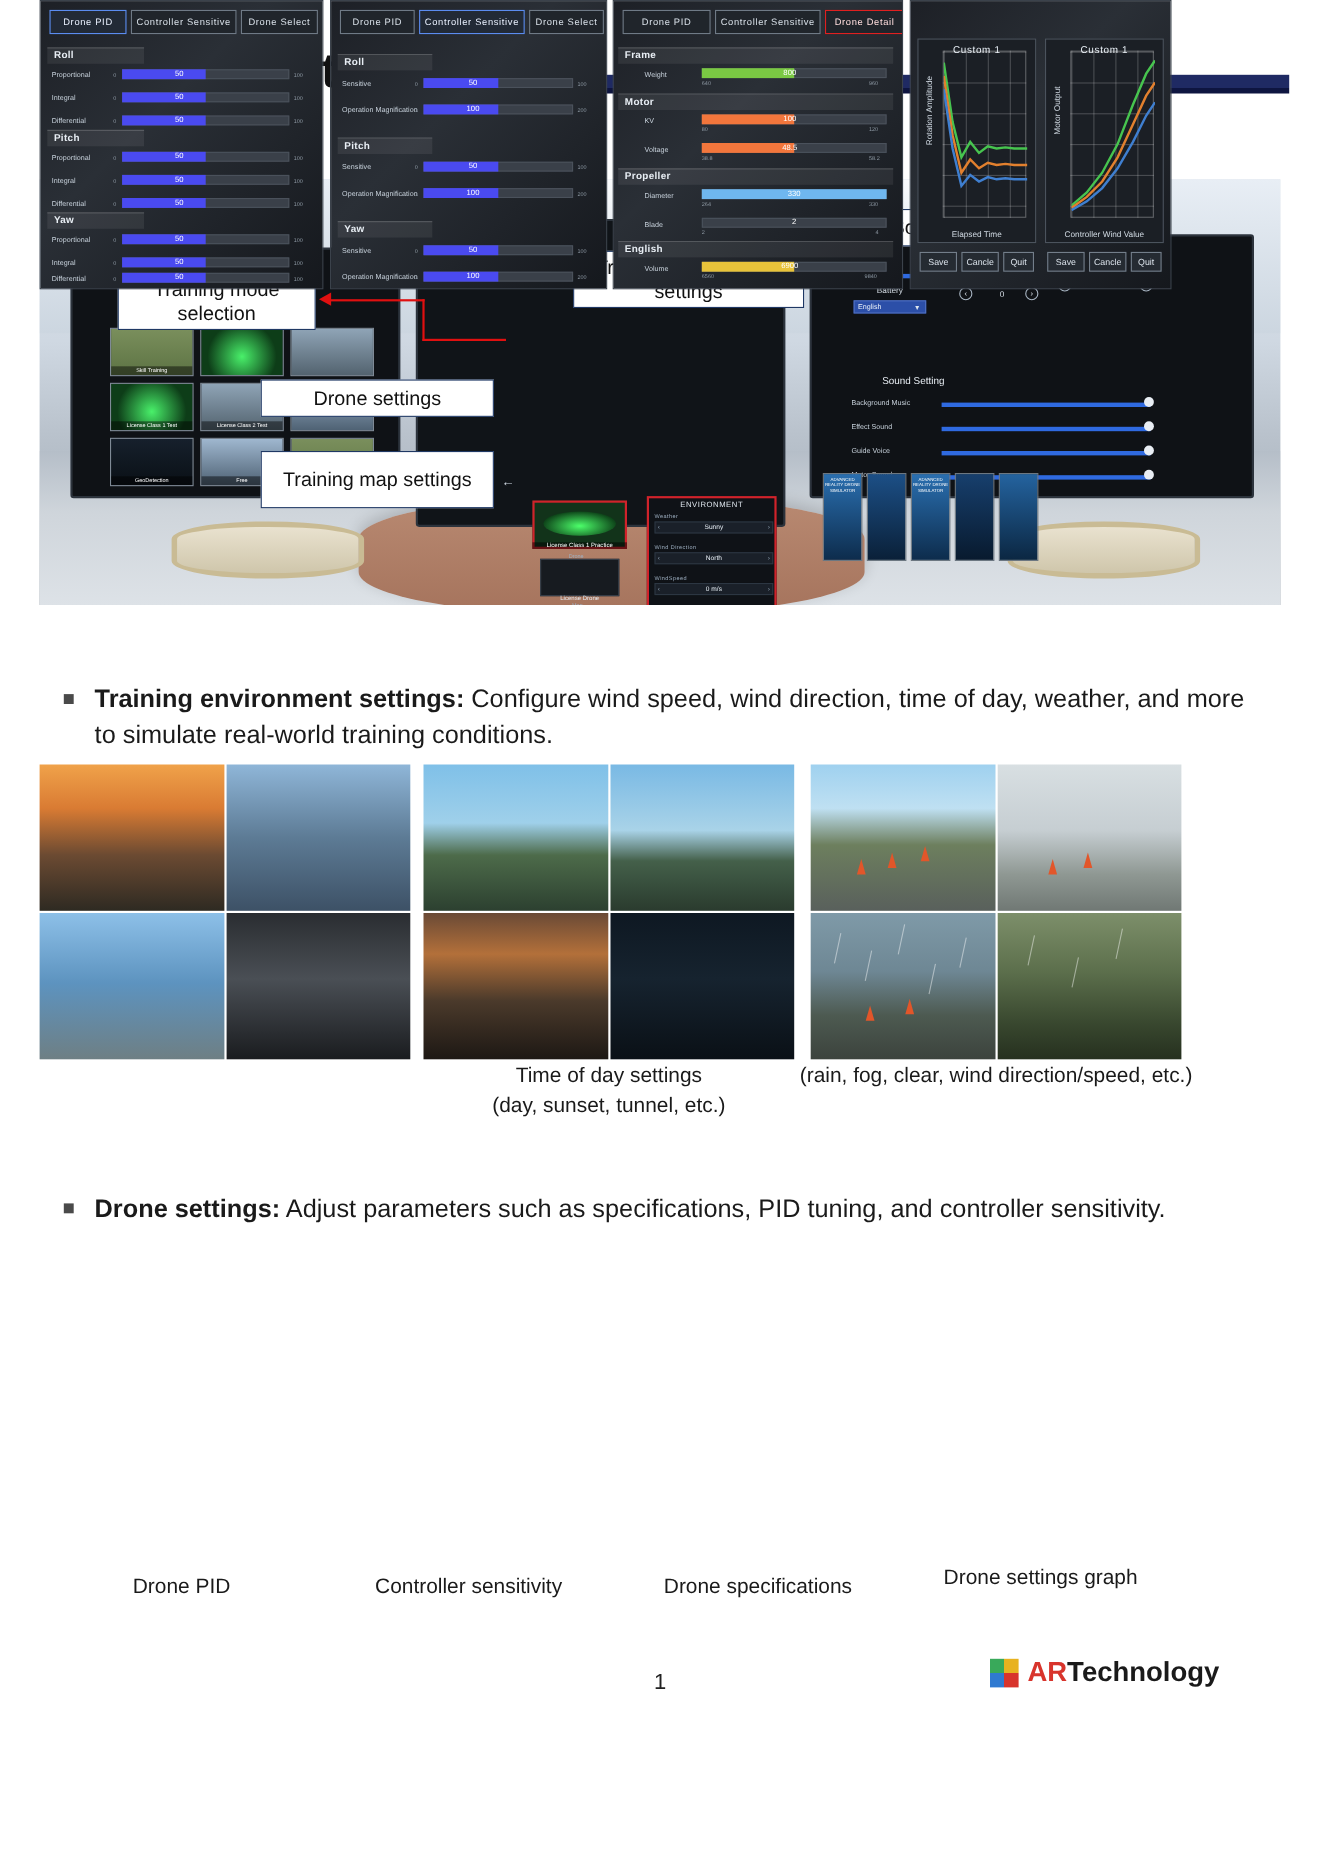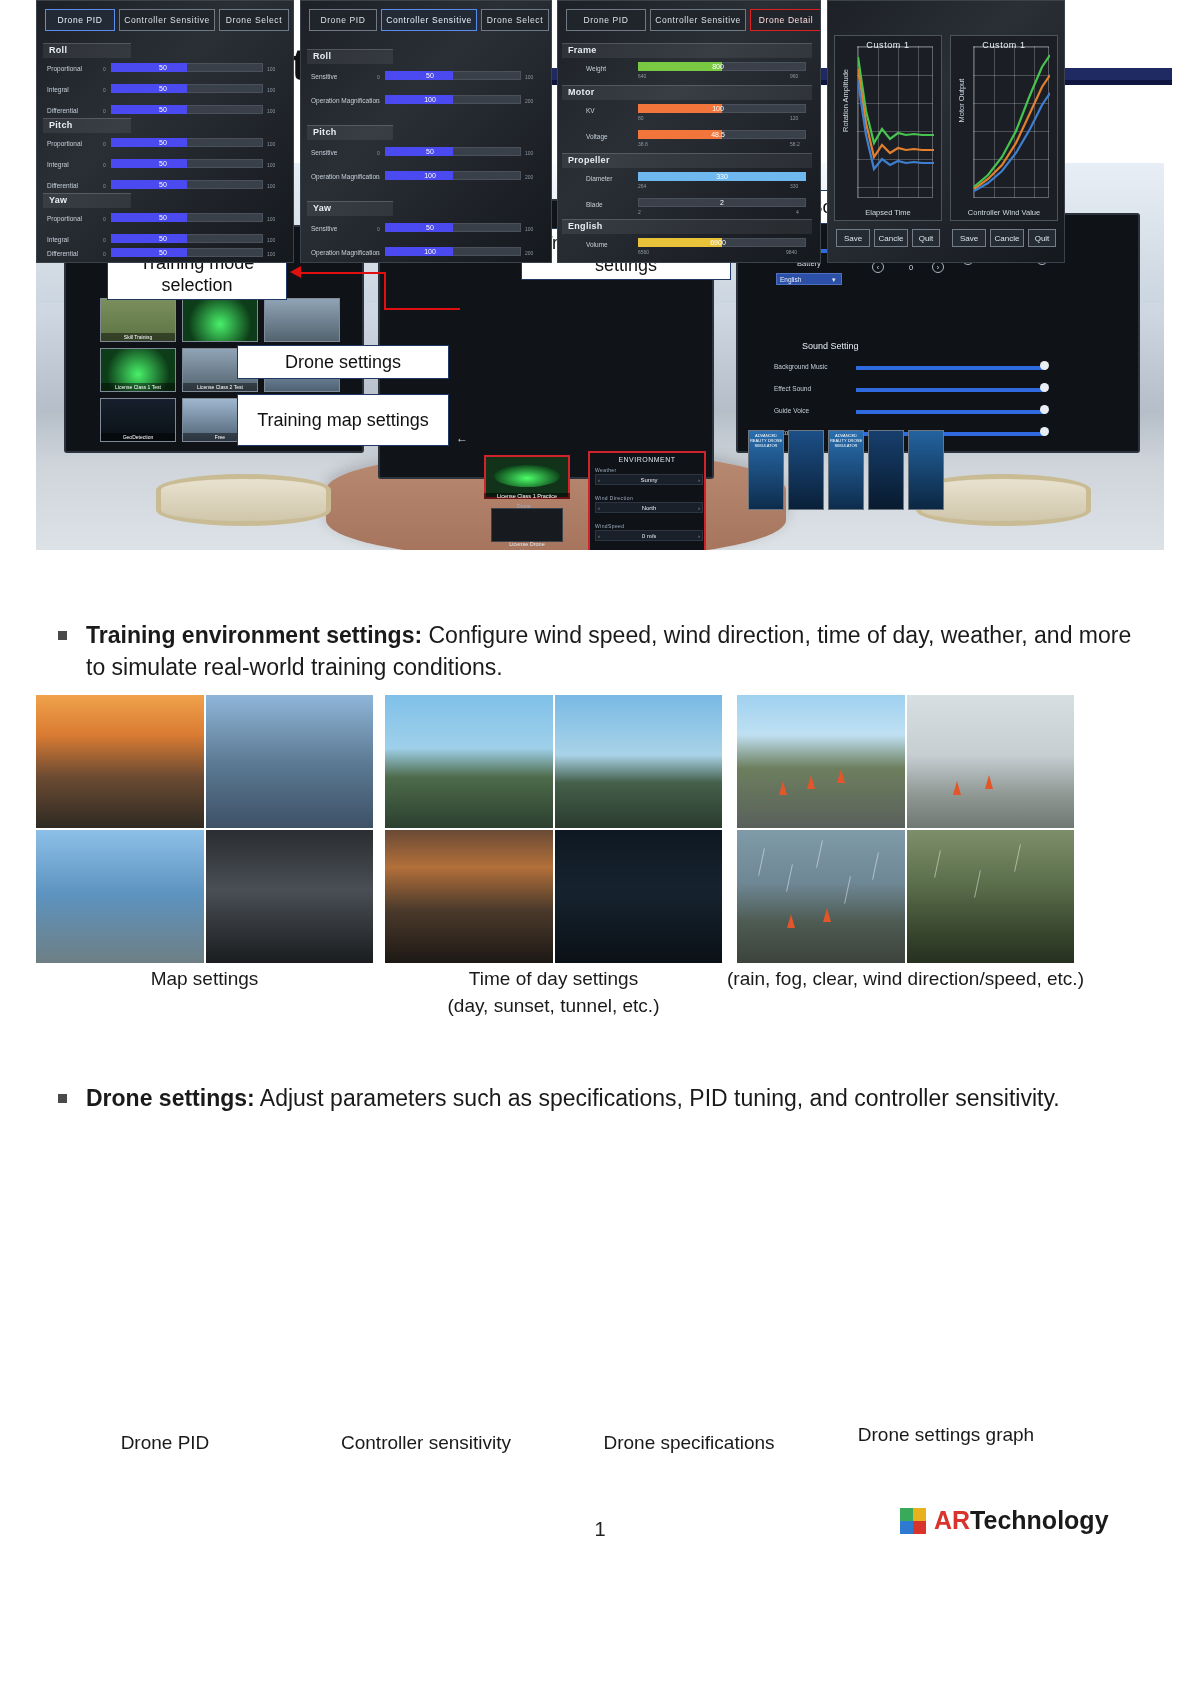--- a/index.html
+++ b/index.html
@@ -433,21 +433,21 @@
       <span class="pt">ADVANCED REALITY DRONE SIMULATOR</span>
     </div>
   <div class="poster" style="left:832px; background:linear-gradient(180deg,#173f6d,#081a2e);"></div>
   <div class="poster" style="left:872px; background:linear-gradient(180deg,#24639f,#0b2742);"></div>
 </div>
 
 <div class="callout" style="left:798px; top:190px; width:144px; height:34px;">Sound settings</div>
 <div class="callout" style="left:521px; top:228px; width:210px; height:52px;">Training environment settings</div>
 <div class="callout" style="left:107px; top:248px; width:180px; height:52px;">Training mode selection</div>
 <div class="callout" style="left:237px; top:345px; width:212px; height:34px;">Drone settings</div>
-<div class="callout" style="left:237px; top:394px; width:212px; height:52px;">Training map settings</div>
+<div class="callout" style="left:237px; top:410px; width:212px; height:52px;">Training map settings</div>
 
 <div class="arrow-line" style="left:298px; top:272px; width:88px;"></div>
 <div class="arrow-line" style="left:384px; top:272px; width:2px; height:38px;"></div>
 <div class="arrow-line" style="left:384px; top:308px; width:76px;"></div>
 <div class="arrow-head" style="left:290px; top:266px; transform:rotate(0deg);"></div>
 
 <div class="bullet-row" style="top:620px;">
   <div class="bullet-sq"></div>
   <div class="bullet-text">
     <b>Training environment settings:</b><span> Configure wind speed, wind direction, time of day, weather, and more to simulate real-world training conditions.</span>
@@ -486,21 +486,20 @@
     <div class="cone" style="left:86px; top:78px;"></div>
   </div>
   <div class="tile im-forest">
     <div class="streak" style="left:30px; top:20px;"></div>
     <div class="streak" style="left:70px; top:40px;"></div>
     <div class="streak" style="left:110px; top:14px;"></div>
   </div>
 </div>
 
 <div class="gal-cap" style="left:36px; top:966px; width:337px;">
-  <div>Map settings</div>
 </div>
 <div class="gal-cap" style="left:385px; top:966px; width:337px;">
   <div>Time of day settings</div>
   <div>(day, sunset, tunnel, etc.)</div>
 </div>
 <div class="gal-cap" style="left:714px; top:966px; width:383px;">
   <div>(rain, fog, clear, wind direction/speed, etc.)</div>
 </div>
 
 <div class="bullet-row" style="top:1083px;">

